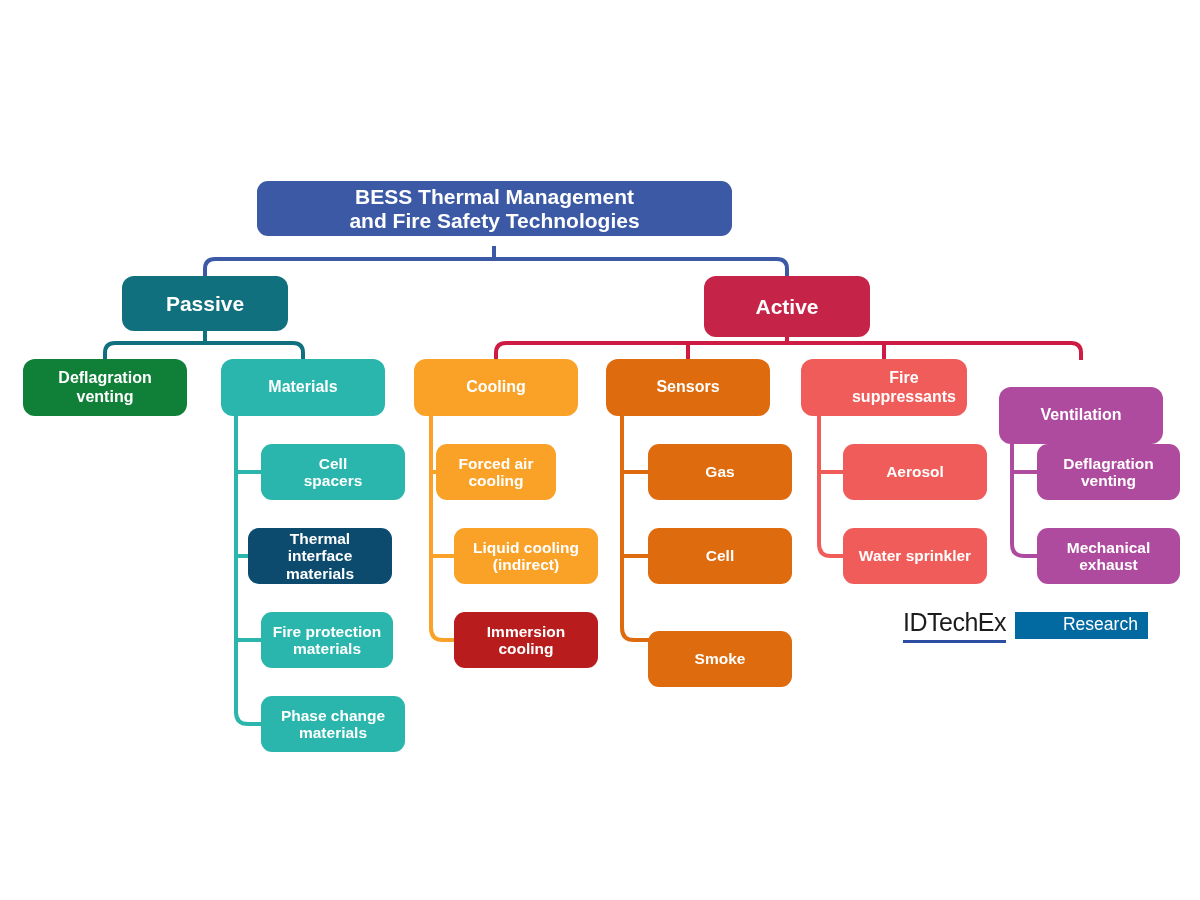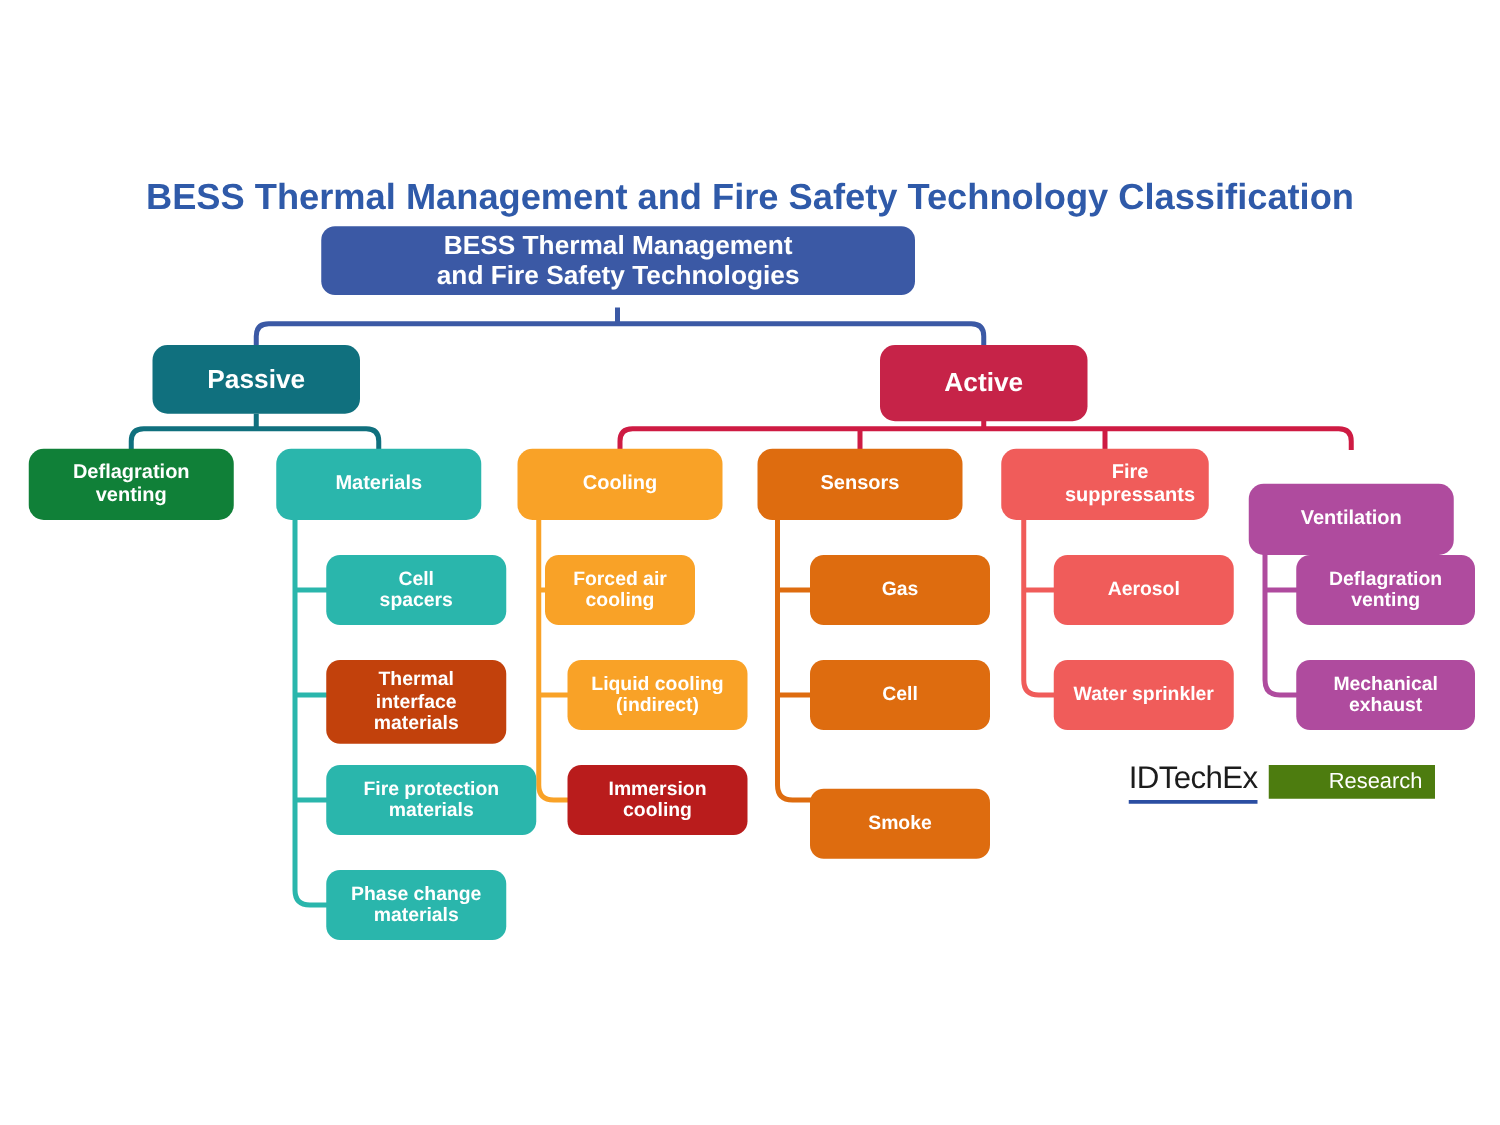--- a/index.html
+++ b/index.html
@@ -39,40 +39,39 @@
       <path d="M 205 277 L 205 269 Q 205 259 215 259 L 777 259 Q 787 259 787 269 L 787 277 M 494 246 L 494 259" stroke="#3B59A5" stroke-width="4" fill="none"></path>
       <path d="M 105 360 L 105 353 Q 105 343 115 343 L 293 343 Q 303 343 303 353 L 303 360 M 205 331 L 205 343" stroke="#10707E" stroke-width="4" fill="none"></path>
       <path d="M 496 360 L 496 353 Q 496 343 506 343 L 1071 343 Q 1081 343 1081 353 L 1081 360 M 787 331 L 787 343 M 688 343 L 688 360 M 884 343 L 884 360" stroke="#CE1B43" stroke-width="4" fill="none"></path>
       <path d="M 236 416 L 236 712 Q 236 724 248 724 L 262 724 M 236 472 L 262 472 M 236 556 L 262 556 M 236 640 L 262 640" stroke="#2AB6AC" stroke-width="4" fill="none"></path>
       <path d="M 431 416 L 431 628 Q 431 640 443 640 L 455 640 M 431 472 L 455 472 M 431 556 L 455 556" stroke="#F9A227" stroke-width="4" fill="none"></path>
       <path d="M 622 416 L 622 628 Q 622 640 634 640 L 649 640 M 622 472 L 649 472 M 622 556 L 649 556" stroke="#DE6C0F" stroke-width="4" fill="none"></path>
       <path d="M 819 416 L 819 544 Q 819 556 831 556 L 844 556 M 819 472 L 844 472" stroke="#F05C5A" stroke-width="4" fill="none"></path>
       <path d="M 1012 416 L 1012 544 Q 1012 556 1024 556 L 1038 556 M 1012 472 L 1038 472" stroke="#AF4B9E" stroke-width="4" fill="none"></path>
     </svg>
 
-  <h1 class="title" style="color: rgb(47, 90, 169);">BESS Thermal Management and Fire Safety Technology Classification</h1>
 
   <div>
       <div class="node lv1" style="left: 257px; top: 181px; width: 475px; height: 55px; background: rgb(59, 89, 165);">BESS Thermal Management
 and Fire Safety Technologies</div>
       <div class="node lv2" style="left: 122px; top: 276px; width: 166px; height: 55px; background: rgb(16, 112, 126);">Passive</div>
       <div class="node lv2" style="left: 704px; top: 276px; width: 166px; height: 61px; background: rgb(198, 35, 72);">Active</div>
       <div class="node lv3" style="left: 23px; top: 359px; width: 164px; height: 57px; background: rgb(16, 128, 56);">Deflagration
 venting</div>
       <div class="node lv3" style="left: 221px; top: 359px; width: 164px; height: 57px; background: rgb(42, 182, 172);">Materials</div>
       <div class="node lv3" style="left: 414px; top: 359px; width: 164px; height: 57px; background: rgb(249, 162, 39);">Cooling</div>
       <div class="node lv3" style="left: 606px; top: 359px; width: 164px; height: 57px; background: rgb(222, 108, 15);">Sensors</div>
       <div class="node lv3" style="left: 801px; top: 359px; width: 166px; height: 57px; background: rgb(240, 92, 90); padding-left: 44px;">Fire suppressants</div>
       <div class="node lv3" style="left: 999px; top: 359px; width: 164px; height: 57px; background: rgb(175, 75, 158); margin-top: 28px;">Ventilation</div>
       <div class="node lv4" style="left: 261px; top: 444px; width: 144px; height: 56px; background: rgb(42, 182, 172);">Cell
 spacers</div>
-      <div class="node lv4" style="left: 261px; top: 528px; width: 144px; height: 67px; background: #c2410c;">Thermal
+      <div class="node lv4" style="left: 248px; top: 528px; width: 144px; height: 56px; background: #0c4a6e;">Thermal
 interface
 materials</div>
-      <div class="node lv4" style="left: 261px; top: 612px; width: 168px; height: 56px; background: rgb(42, 182, 172);">Fire protection
+      <div class="node lv4" style="left: 261px; top: 612px; width: 132px; height: 56px; background: rgb(42, 182, 172);">Fire protection
 materials</div>
       <div class="node lv4" style="left: 261px; top: 696px; width: 144px; height: 56px; background: rgb(42, 182, 172);">Phase change
 materials</div>
       <div class="node lv4" style="left: 436px; top: 444px; width: 120px; height: 56px; background: rgb(249, 162, 39);">Forced air
 cooling</div>
       <div class="node lv4" style="left: 454px; top: 528px; width: 144px; height: 56px; background: rgb(249, 162, 39);">Liquid cooling
 (indirect)</div>
       <div class="node lv4" style="left: 454px; top: 612px; width: 144px; height: 56px; background: #b91c1c;">Immersion
 cooling</div>
       <div class="node lv4" style="left: 648px; top: 444px; width: 144px; height: 56px; background: rgb(222, 108, 15);">Gas</div>
@@ -81,15 +80,15 @@
       <div class="node lv4" style="left: 843px; top: 444px; width: 144px; height: 56px; background: rgb(240, 92, 90);">Aerosol</div>
       <div class="node lv4" style="left: 843px; top: 528px; width: 144px; height: 56px; background: rgb(240, 92, 90);">Water sprinkler</div>
       <div class="node lv4" style="left: 1037px; top: 444px; width: 143px; height: 56px; background: rgb(175, 75, 158);">Deflagration
 venting</div>
       <div class="node lv4" style="left: 1037px; top: 528px; width: 143px; height: 56px; background: rgb(175, 75, 158);">Mechanical
 exhaust</div>
     </div>
 
   <div class="logo">
     <span class="logo-word" style="color: rgb(28, 28, 28); border-bottom-color: rgb(43, 78, 162);">IDTechEx</span>
-    <span class="logo-tag" style="background: #4d7c0f; padding-left: 48px;">Research</span>
+    <span class="logo-tag" style="background: #0369a1; padding-left: 48px;">Research</span>
   </div>
 </div>
 
 </body></html>

